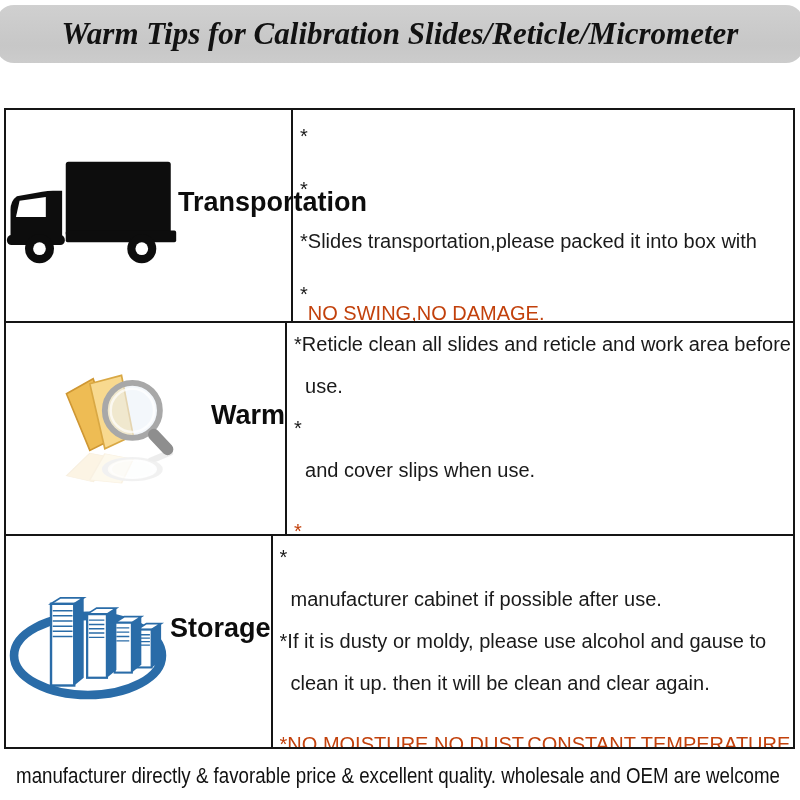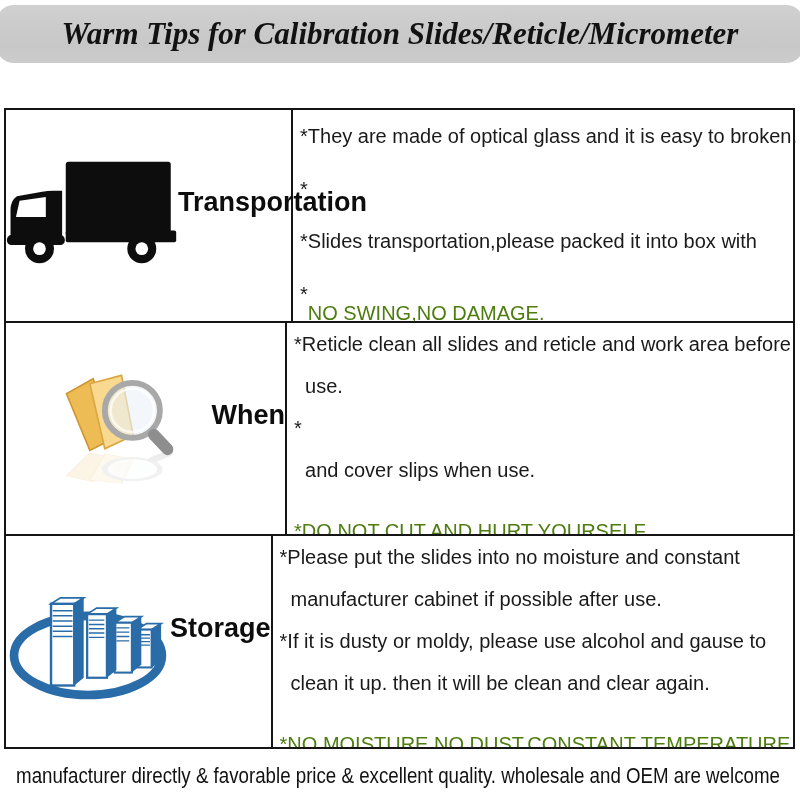--- a/index.html
+++ b/index.html
@@ -39,21 +39,21 @@
     font-weight: bold; font-size: 27px; color: #0d0d0d;
     margin-bottom: 26px; text-align: center; line-height: 1;
   }
 
   .cell-right { flex: 1; display: flex; flex-direction: column; padding-left: 7px; padding-right: 2px; }
   .line {
     flex: 1; display: flex; align-items: center;
     font-size: 20px; color: #1a1a1a; white-space: pre; overflow: hidden;
   }
   .line.cont { padding-left: 11px; }
-  .warning { color: #4d7c0f; margin-top: 38px; }
+  .warning { color: #c2410c; margin-top: 38px; }
   .pfx-black { color: #1a1a1a; }
 
   
   .footer {
     position: absolute; left: 0; top: 756px; width: 796px; height: 40px;
     display: flex; align-items: center; justify-content: center;
   }
   .footer span {
     display: inline-block; font-size: 21.5px; color: #111111;
     transform: scaleX(0.87); transform-origin: center; white-space: nowrap;
@@ -83,21 +83,21 @@
               <circle cx="37" cy="100" r="16" fill="#0d0d0d"></circle>
                 <circle cx="37" cy="100" r="7" fill="#ffffff"></circle>
               <circle cx="150" cy="100" r="16" fill="#0d0d0d"></circle>
                 <circle cx="150" cy="100" r="7" fill="#ffffff"></circle>
             </svg>
           </span>
         </div>
         <div class="row-label">Transportation</div>
       </div>
       <div class="cell-right">
-        <div class="line"><span>*</span><span>They are made of optical glass and it is easy to broken.</span></div>
+        <div class="line"><span>*</span></div>
         <div class="line"><span>*</span></div>
         <div class="line"><span>*</span><span>Slides transportation,please packed it into box with</span></div>
         <div class="line"><span class="pfx-black">*</span><span class="warning">NO SWING,NO DAMAGE.</span></div>
       </div>
     </section>
 
     <section class="row">
       <div class="cell-left">
         <div class="icon-box">
           <span>
@@ -109,28 +109,28 @@
                   <circle cx="113" cy="64" r="33" fill="rgba(235,242,248,0.6)" stroke="#a8a8a8" stroke-width="7"></circle>
                   <circle cx="113" cy="64" r="26" fill="none" stroke="#ffffff" stroke-width="3" opacity="0.7"></circle>
                   <rect x="0" y="-7" width="38" height="14" rx="7" transform="translate(134 88) rotate(47)" fill="#8e8e8e"></rect>
                 </g>
               </defs>
               <use href="#usage-main"></use>
               <use href="#usage-main" transform="translate(0 160) scale(1 -0.4)" opacity="0.15"></use>
             </svg>
           </span>
         </div>
-        <div class="row-label">When</div>
+        <div class="row-label">Warm</div>
       </div>
       <div class="cell-right">
         <div class="line"><span>*</span><span>Reticle clean all slides and reticle and work area before</span></div>
         <div class="line cont"><span></span><span>use.</span></div>
         <div class="line"><span>*</span></div>
         <div class="line cont"><span></span><span>and cover slips when use.</span></div>
-        <div class="line"><span class="warning">*</span><span class="warning">DO NOT CUT AND HURT YOURSELF.</span></div>
+        <div class="line"><span class="warning">*</span></div>
       </div>
     </section>
 
     <section class="row">
       <div class="cell-left">
         <div class="icon-box">
           <span>
             <svg viewBox="0 0 190 150" width="164" height="129" aria-hidden="true">
               <ellipse cx="95" cy="90" rx="86" ry="46" fill="none" stroke="#2a6ca8" stroke-width="10"></ellipse>
 
@@ -152,21 +152,21 @@
               <polygon points="79,30 90,23 90,116 79,125" fill="#2a6ca8"></polygon>
               <polygon points="52,30 63,23 90,23 79,30" fill="#ffffff" stroke="#2a6ca8" stroke-width="2"></polygon>
               <rect x="52" y="30" width="27" height="95" fill="#ffffff" stroke="#2a6ca8" stroke-width="2.8"></rect>
               <path d="M54 38 H77 M54 44 H77 M54 50 H77 M54 56 H77 M54 62 H77 M54 68 H77" stroke="#2a6ca8" stroke-width="1.8"></path>
             </svg>
           </span>
         </div>
         <div class="row-label">Storage</div>
       </div>
       <div class="cell-right">
-        <div class="line"><span>*</span><span>Please put the slides into no moisture and constant</span></div>
+        <div class="line"><span>*</span></div>
         <div class="line cont"><span></span><span>manufacturer cabinet if possible after use.</span></div>
         <div class="line"><span>*</span><span>If it is dusty or moldy, please use alcohol and gause to</span></div>
         <div class="line cont"><span></span><span>clean it up. then it will be clean and clear again.</span></div>
         <div class="line"><span class="warning">*</span><span class="warning">NO MOISTURE,NO DUST,CONSTANT TEMPERATURE.</span></div>
       </div>
     </section>
 
   </div>
 
   <div class="footer">

